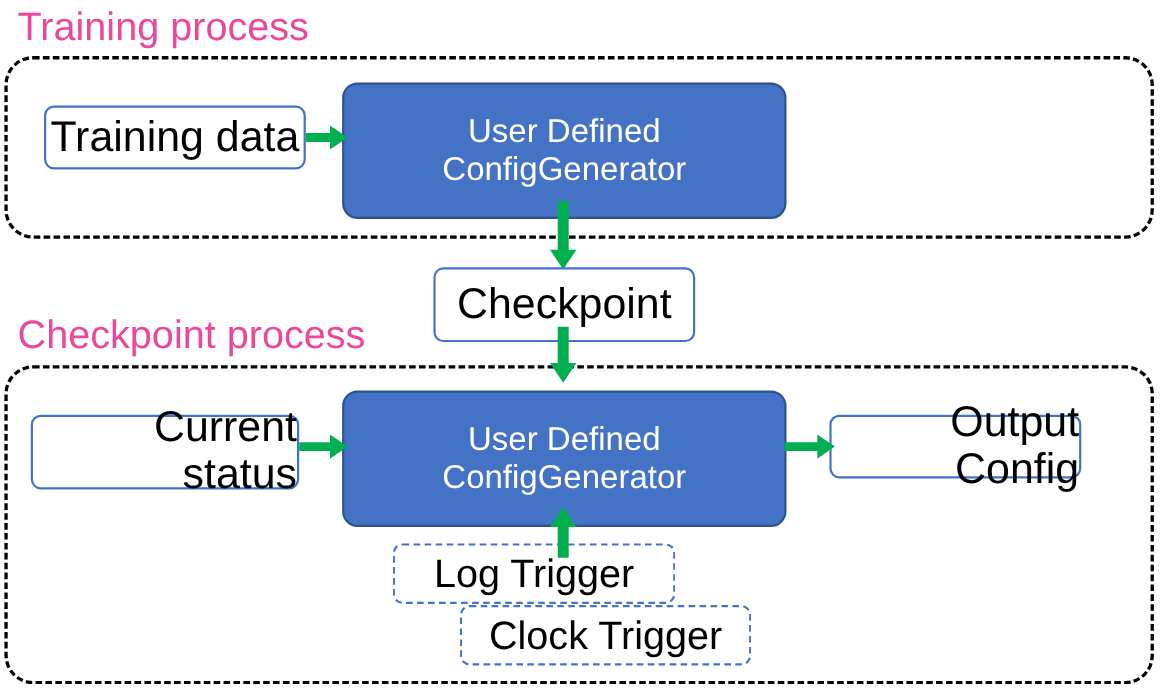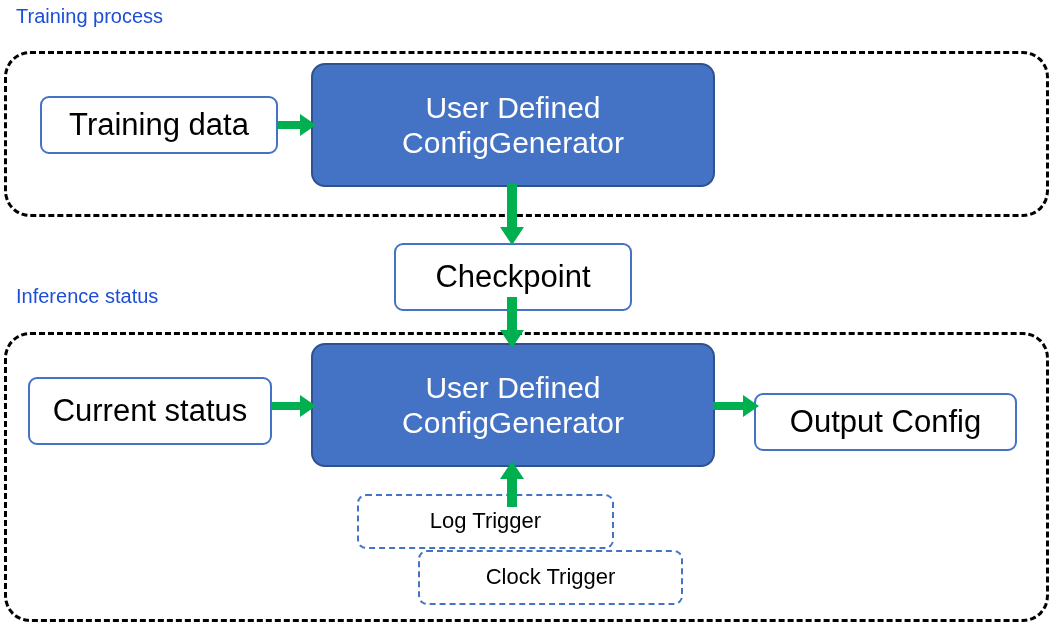--- a/index.html
+++ b/index.html
@@ -17,23 +17,23 @@
     position: relative;
     width: 1057px;
     height: 631px;
     background: #ffffff;
     overflow: hidden;
   }
 
   
   .section-title {
     position: absolute;
-    font-size: 20px;
+    font-size: 36px;
     line-height: 1;
-    color: #1d4ed8;
+    color: #ec4899;
     white-space: nowrap;
     font-family: "Liberation Sans", sans-serif;
   }
   #title-training { left: 16px; top: 6px; }
   #title-inference { left: 16px; top: 286px; }
 
   
   .group-box {
     position: absolute;
     border: 3px dashed #000000;
@@ -54,52 +54,53 @@
     text-align: center;
     font-family: "Liberation Sans", sans-serif;
   }
 
   
   .node-outline {
     background: #ffffff;
     border: 2px solid #4472C4;
     border-radius: 9px;
     color: #000000;
-    font-size: 31px;
+    font-size: 39px;
     line-height: 1.1;
     text-align: right;
   }
 
   
   .node-filled {
     background: #4472C4;
     border: 2px solid #2F528F;
     border-radius: 14px;
     color: #ffffff;
     font-size: 30px;
     line-height: 1.18;
+    margin-top: 12px;
   }
 
   
   .node-dashed {
     background: #ffffff;
     border: 2px dashed #4472C4;
     border-radius: 9px;
     color: #000000;
-    font-size: 22px;
+    font-size: 36px;
     line-height: 1.1;
   }
 
   
   #node-training-data   { left: 40px;  top: 96px;  width: 238px; height: 58px; }
   #node-train-generator { left: 311px; top: 63px;  width: 404px; height: 124px; z-index: 3; }
   #node-checkpoint      { left: 394px; top: 243px; width: 238px; height: 68px; z-index: 3; }
   #node-current-status  { left: 28px;  top: 377px; width: 244px; height: 68px; }
   #node-infer-generator { left: 311px; top: 343px; width: 404px; height: 124px; z-index: 3; }
-  #node-output-config   { left: 754px; top: 393px; width: 263px; height: 58px; }
+  #node-output-config   { left: 754px; top: 377px; width: 229px; height: 58px; }
   #node-log-trigger     { left: 357px; top: 494px; width: 257px; height: 55px; z-index: 2; }
   #node-clock-trigger   { left: 418px; top: 550px; width: 265px; height: 55px; z-index: 4; }
 
   
   .arrow {
     position: absolute;
     z-index: 5;
   }
   .arrow svg { display: block; overflow: visible; }
 
@@ -110,21 +111,21 @@
   #arrow-infer-to-output   { left: 713px; top: 392px; width: 48px; height: 28px; }
   #arrow-trigger-to-infer  { left: 498px; top: 461px; width: 28px; height: 46px; }
 </style>
 </head>
 <body>
 
 <div id="canvas">
 
   <div class="section-title" id="title-training">Training process</div>
 
-  <div class="section-title" id="title-inference">Inference status</div>
+  <div class="section-title" id="title-inference">Checkpoint process</div>
 
   <div class="group-box" id="group-training"></div>
 
   <div class="group-box" id="group-inference"></div>
 
   <div class="node node-outline" id="node-training-data">
     <span>Training data</span>
   </div>
 
   <div class="node node-filled" id="node-train-generator">

